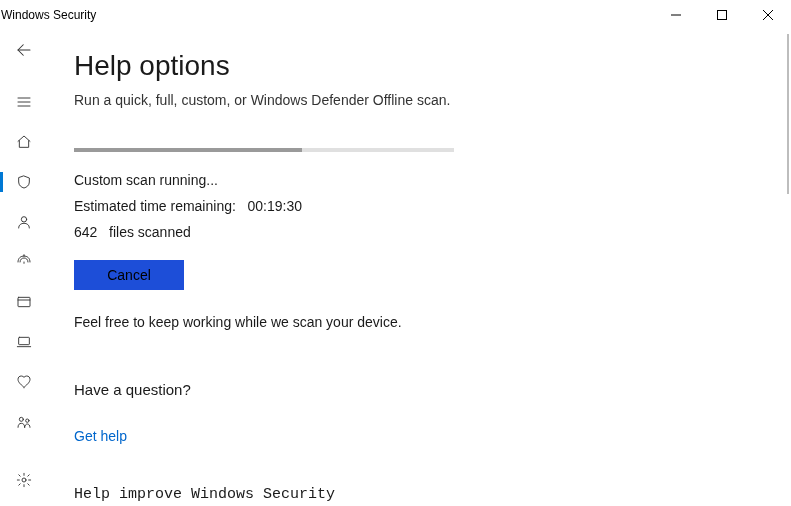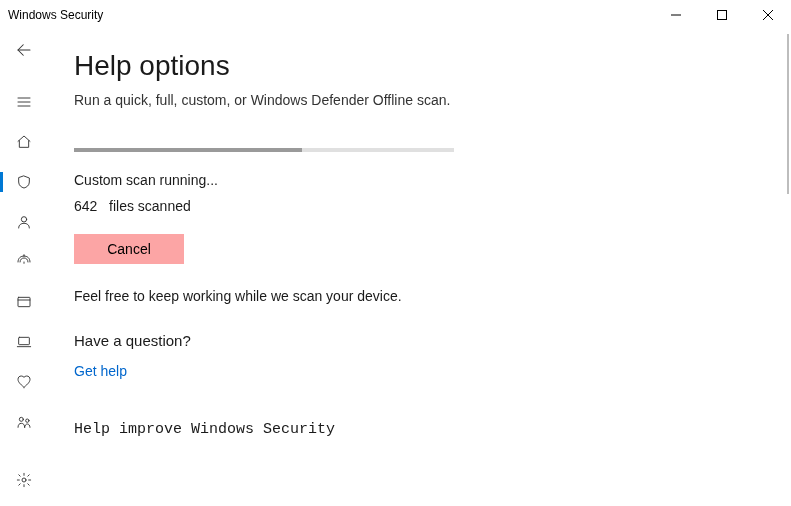--- a/index.html
+++ b/index.html
@@ -11,21 +11,21 @@
     background: #fff;
     width: 791px;
     height: 506px;
     overflow: hidden;
     position: relative;
   }
   .titlebar {
     height: 30px;
     display: flex;
     align-items: center;
-    padding-left: 8px;
+    padding-left: 1px;
   }
   .titlebar-title { font-size: 12px; color: #000; }
   .winctrl {
     position: absolute;
     top: 0; right: 0;
     display: flex;
   }
   .winctrl .btn {
     width: 46px; height: 30px;
     display: flex; align-items: center; justify-content: center;
@@ -79,38 +79,38 @@
   .subtitle { font-size: 14px; color: #333; margin-bottom: 40px; }
   .progressbar {
     width: 380px; height: 4px;
     background: linear-gradient(to right, #9a9a9a 0%, #9a9a9a 60%, #e0e0e0 60%, #e0e0e0 100%);
     margin-bottom: 18px;
   }
   .status-line { font-size: 14px; line-height: 20px; margin-top: 6px; }
   .cancelbtn {
     margin-top: 18px;
     width: 110px; height: 30px;
-    background: #fca5a5;
+    background: #1d4ed8;
     border: none;
     font-size: 14px;
     display: flex; align-items: center; justify-content: center;
     color: #000;
   }
   .note { margin-top: 24px; font-size: 14px; }
   .link {
     color: #0066cc;
     font-size: 14px;
     display: inline-block;
   }
   .link-history { margin-top: 24px; }
   .section-head {
     font-size: 15px;
-    margin-top: 28px;
-  }
-  .link-help { margin-top: 14px; }
+    margin-top: 51px;
+  }
+  .link-help { margin-top: 30px; }
   .section-head2 { font-size: 15px; margin-top: 42px; font-family: Liberation Mono, monospace; }
   svg.stroke { stroke: #333; stroke-width: 1.4; fill: none; stroke-linecap: round; stroke-linejoin: round; }
 </style>
 </head>
 <body>
 
 <div class="titlebar">
   <span class="titlebar-title">Windows Security</span>
 </div>
 <div class="winctrl">
@@ -208,20 +208,25 @@
 </div>
 
 <div class="content">
   <h1 class="page-title">Help options</h1>
   <div class="subtitle">Run a quick, full, custom, or Windows Defender Offline scan.</div>
 
   <div class="progressbar"></div>
 
   <div class="status-line">Custom scan running...</div>
   <div class="status-line">
+    <span>Estimated time remaining:</span>
+    <span>&nbsp;</span>
+    <span>00:19:30</span>
+  </div>
+  <div class="status-line">
     <span>642</span>
     <span>&nbsp;</span>
     <span>files scanned</span>
   </div>
 
   <button class="cancelbtn">Cancel</button>
 
   <div class="note">Feel free to keep working while we scan your device.</div>
 
 

